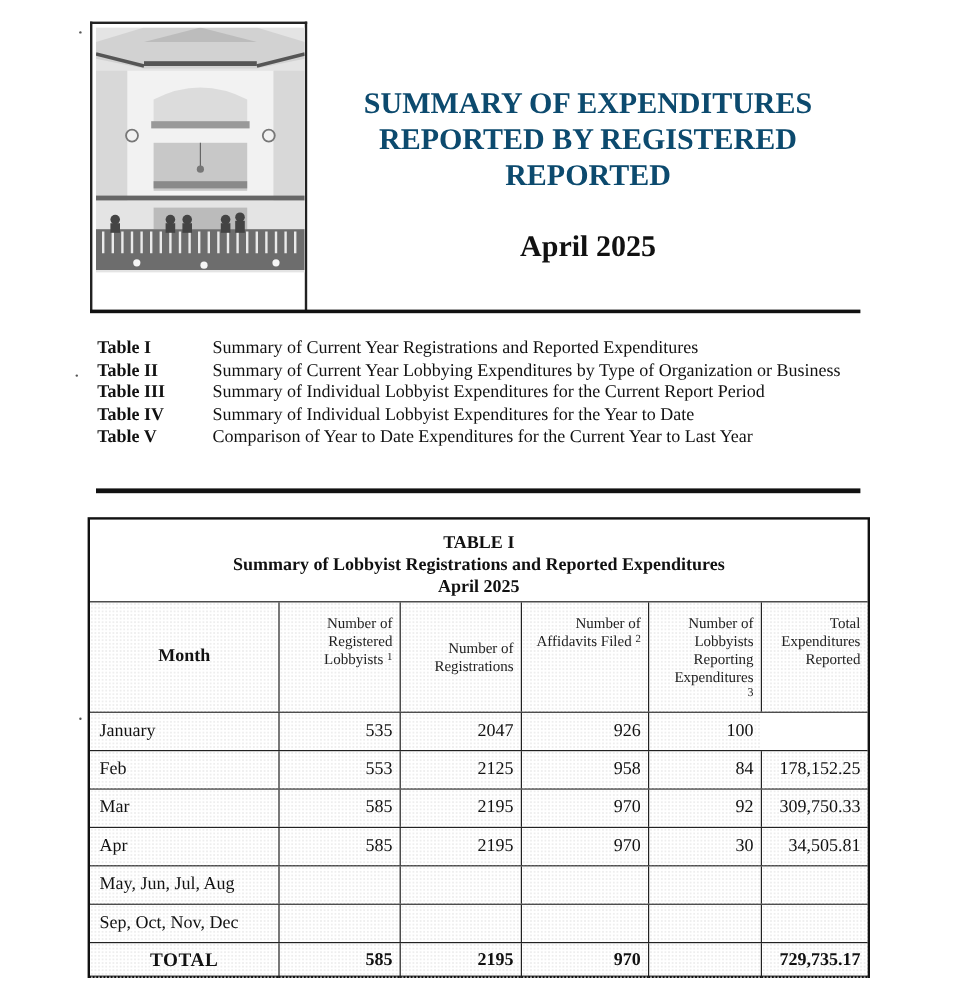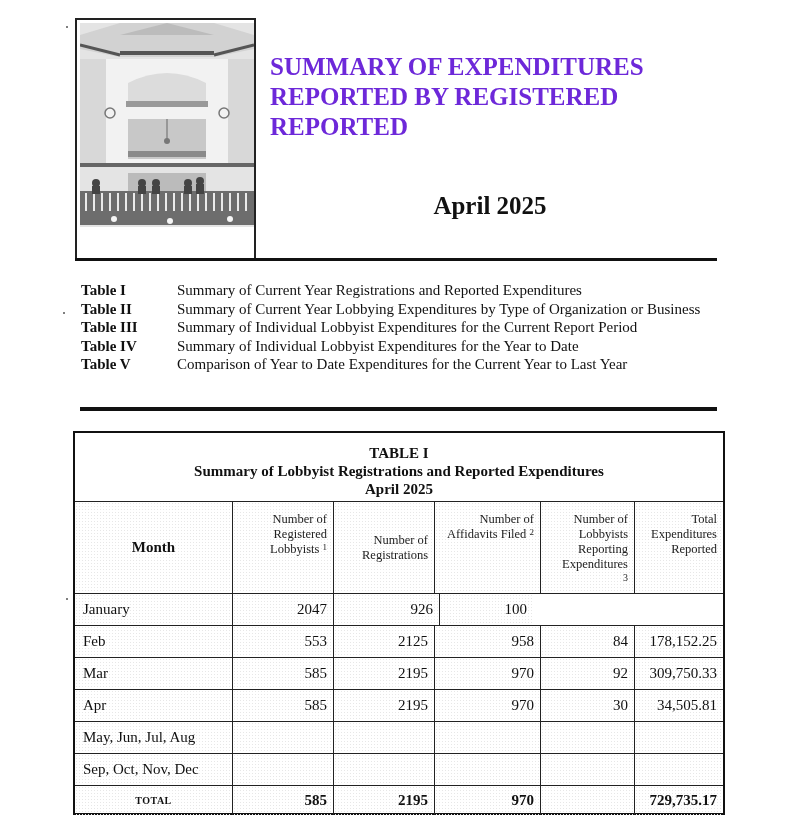--- a/index.html
+++ b/index.html
@@ -14,22 +14,22 @@
     border-left: 2px solid #222; border-top: 2px solid #222; border-right: 2px solid #222;
   }
   .photo {
     position: absolute; left: 3px; top: 3px; width: 174px; height: 204px;
     background: #e9e9e9; overflow: hidden;
   }
   .photo svg { width: 100%; height: 100%; display: block; }
 
   
   .doc-title {
-    position: absolute; left: 270px; top: 52px; width: 440px;
-    font-weight: bold; font-size: 25px; line-height: 30px; color: #6d28d9;
+    position: absolute; left: 270px; top: 72px; width: 440px;
+    text-align: center; font-weight: bold; font-size: 25px; line-height: 30px; color: #0c4a6e;
   }
   .doc-title .line { display: block; }
   .doc-date {
     position: absolute; left: 270px; top: 192px; width: 440px;
     text-align: center; font-weight: bold; font-size: 25px; color: #111;
   }
   .rule-top {
     position: absolute; left: 75px; top: 258px; width: 642px; height: 3px; background: #111;
   }
   .rule-mid {
@@ -66,21 +66,21 @@
   .c4 { width: 94px; padding-left: 16px; }
   .c5 { flex: 1; }
   .hdr { height: 92px; }
   .hdr .cell { justify-content: center; text-align: right; font-size: 12.5px; line-height: 15px; align-items: flex-start; padding-top: 10px; color: #222; }
   .hdr .cell.month { align-items: center; padding-top: 0; font-weight: bold; font-size: 15px; color: #111; }
   .drow { height: 32px; }
   .drow .cell { justify-content: flex-end; }
   .drow .cell.month { justify-content: flex-start; padding-left: 8px; }
   .trow { height: 30px; }
   .trow .cell { justify-content: flex-end; font-weight: bold; font-size: 15px; }
-  .trow .cell.month { justify-content: center; font-size: 10px; letter-spacing: 0.5px; }
+  .trow .cell.month { justify-content: center; font-size: 16px; letter-spacing: 0.5px; }
   sup { font-size: 9px; vertical-align: top; position: relative; top: -2px; }
   .footnote-under { display: block; font-size: 10px; line-height: 11px; }
 </style>
 </head>
 <body>
 
 <span class="stray-dot" style="left:66px;top:26px;"></span>
 <span class="stray-dot" style="left:63px;top:312px;"></span>
 <span class="stray-dot" style="left:66px;top:598px;"></span>
 
@@ -208,20 +208,21 @@
       <div class="cell c4">
         <div><span>Number of Lobbyists Reporting Expenditures</span><span class="footnote-under">3</span></div>
       </div>
       <div class="cell c5">
         <span>Total Expenditures Reported</span>
       </div>
     </div>
 
     <div class="row drow">
       <div class="cell c0 month">January</div>
+      <div class="cell c1">535</div>
       <div class="cell c2">2047</div>
       <div class="cell c3">926</div>
       <div class="cell c4">100</div>
     </div>
     <div class="row drow">
       <div class="cell c0 month">Feb</div>
       <div class="cell c1">553</div>
       <div class="cell c2">2125</div>
       <div class="cell c3">958</div>
       <div class="cell c4">84</div>

